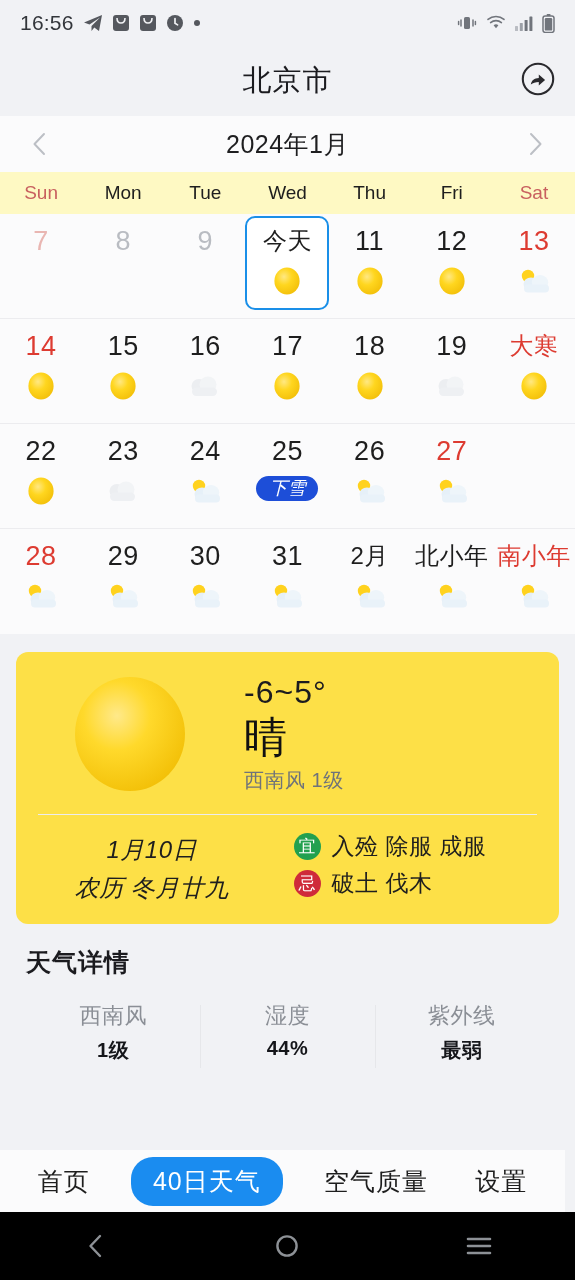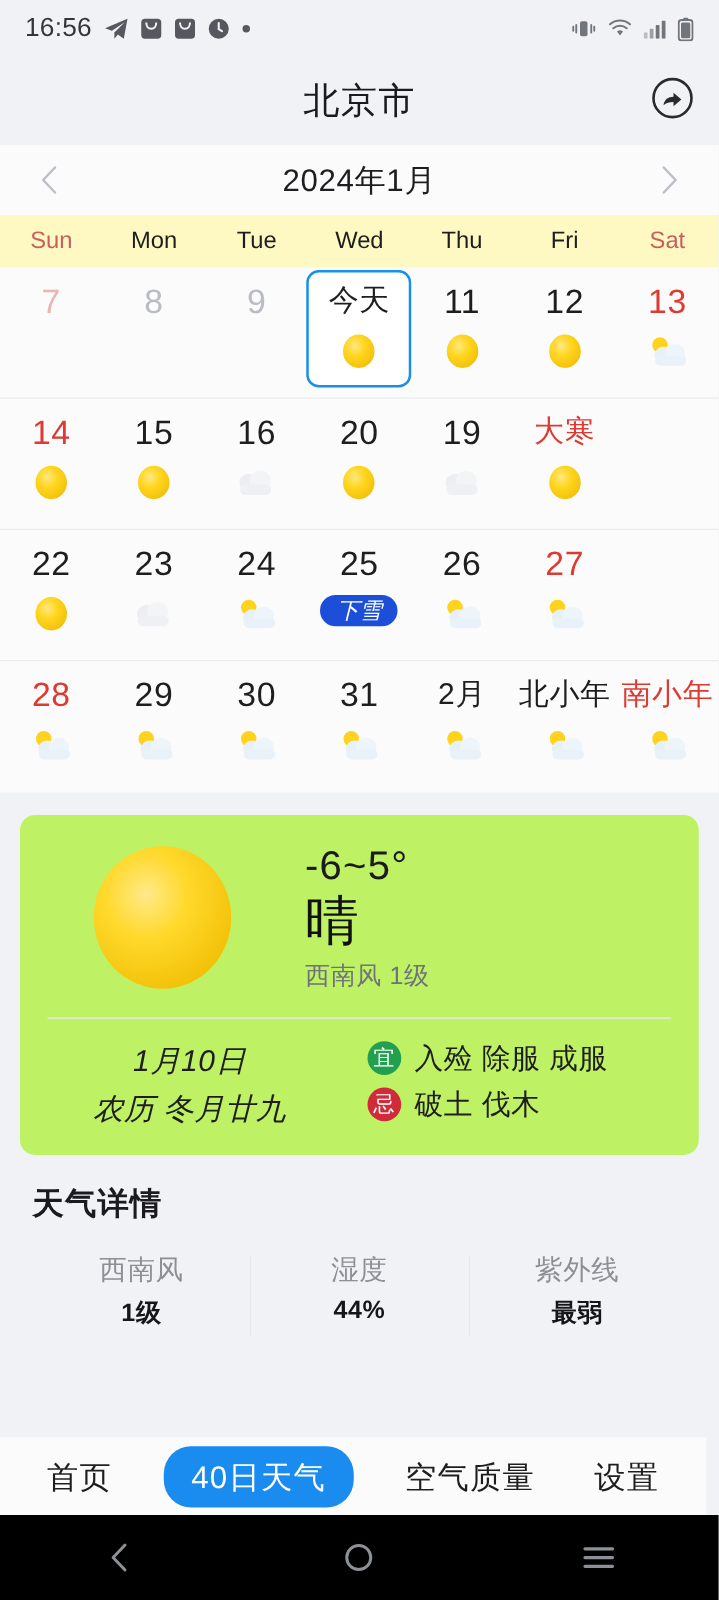--- a/index.html
+++ b/index.html
@@ -72,21 +72,21 @@
   }
   .cell.today .dnum,.cell.today .wicon{ position:relative; z-index:1; }
   .snow-badge{
     background:#1d4ed8; color:#fff; font-size:18px;
     padding:3px 13px 4px; border-radius:14px; line-height:1;
     margin-top:8px; white-space:nowrap;font-style:italic;
   }
 
   
   .cardwrap{ padding:18px 16px 0; }
-  .card{ background:#bef264; border-radius:12px; overflow:hidden; }
+  .card{ background:#fde047; border-radius:12px; overflow:hidden; }
   .card-top{ display:flex; align-items:center; padding:22px 0 20px; }
   .sun-big{ width:228px; display:flex; justify-content:center; }
   .wx-info{ display:flex; flex-direction:column; }
   .wx-temp{ font-size:32px; color:#1b1b1f; letter-spacing:1px; }
   .wx-cond{ font-size:43px; color:#111; line-height:1.22; letter-spacing:1px; }
   .wx-wind{ font-size:20px; color:#6f737a; margin-top:4px; letter-spacing:.5px; }
   .card-div{ height:1px; background:#ececef; margin:0 22px; }
   .card-bot{ display:flex; padding:16px 0 18px; }
   .cb-left{ width:50%; text-align:center;font-style:italic; }
   .cb-left div{ font-size:24px; color:#1e1e1e; line-height:1.55; letter-spacing:.5px; }
@@ -333,21 +333,36 @@
           <span class="dnum">16</span>
           <span class="wicon">
             <svg width="34" height="26" viewBox="0 0 34 26">
               <ellipse cx="11" cy="13" rx="7.5" ry="7" fill="#eceef1"></ellipse>
               <ellipse cx="20" cy="11.5" rx="8.5" ry="8" fill="#f2f4f6"></ellipse>
               <rect x="4" y="14.5" width="25" height="8.5" rx="4.2" fill="#eef0f3"></rect>
             </svg>
           </span>
         </div>
         <div class="cell">
-          <span class="dnum">20</span>
+          <span class="dnum">17</span>
+          <span class="wicon">
+            <svg width="30" height="30" viewBox="0 0 30 30">
+              <defs>
+                <radialGradient id="s6" cx="38%" cy="34%" r="70%">
+                  <stop offset="0%" stop-color="#ffe883"></stop>
+                  <stop offset="45%" stop-color="#ffd61f"></stop>
+                  <stop offset="100%" stop-color="#f3c00a"></stop>
+                </radialGradient>
+              </defs>
+              <ellipse cx="15" cy="15" rx="12.6" ry="13.4" fill="url(#s6)"></ellipse>
+            </svg>
+          </span>
+        </div>
+        <div class="cell">
+          <span class="dnum">18</span>
           <span class="wicon">
             <svg width="30" height="30" viewBox="0 0 30 30">
               <defs>
                 <radialGradient id="s7" cx="38%" cy="34%" r="70%">
                   <stop offset="0%" stop-color="#ffe883"></stop>
                   <stop offset="45%" stop-color="#ffd61f"></stop>
                   <stop offset="100%" stop-color="#f3c00a"></stop>
                 </radialGradient>
               </defs>
               <ellipse cx="15" cy="15" rx="12.6" ry="13.4" fill="url(#s7)"></ellipse>

